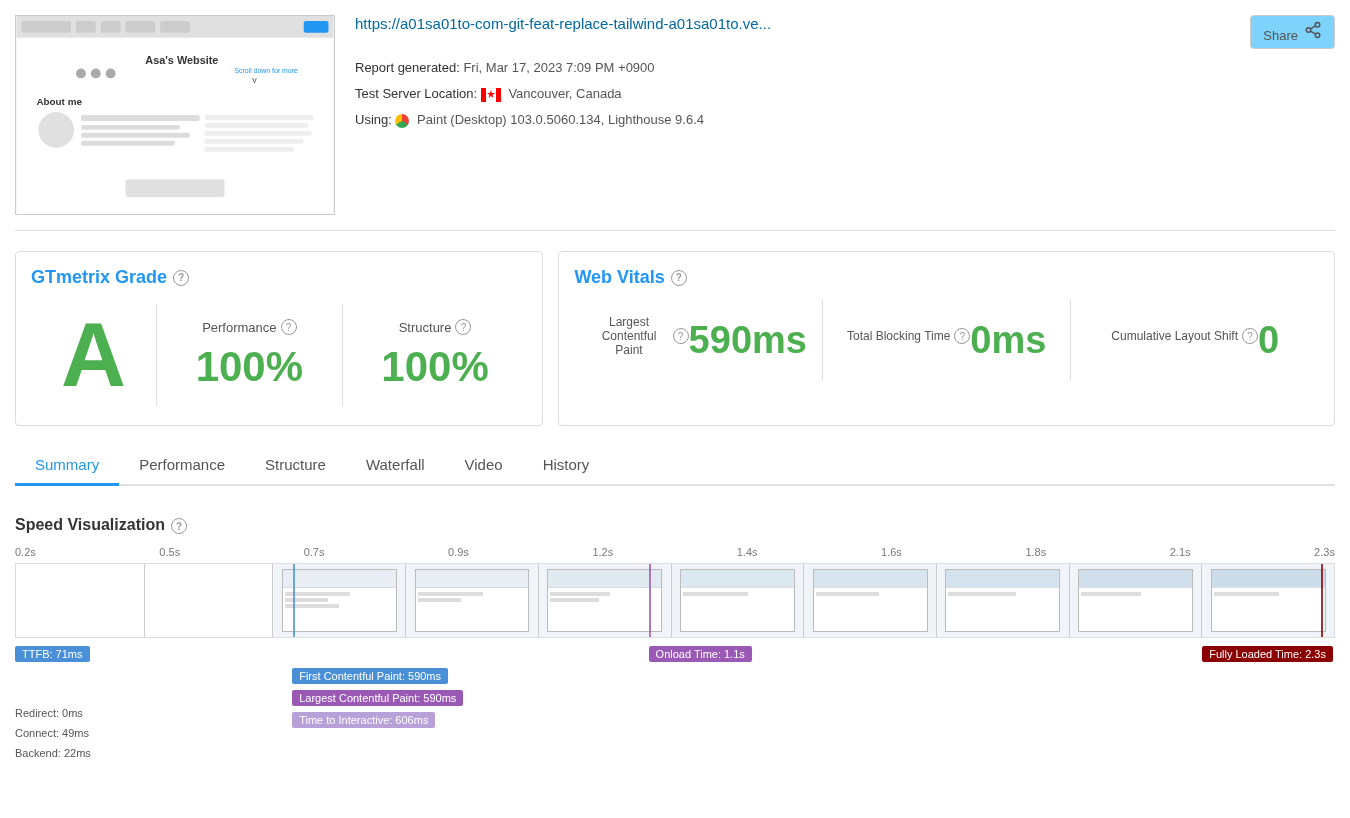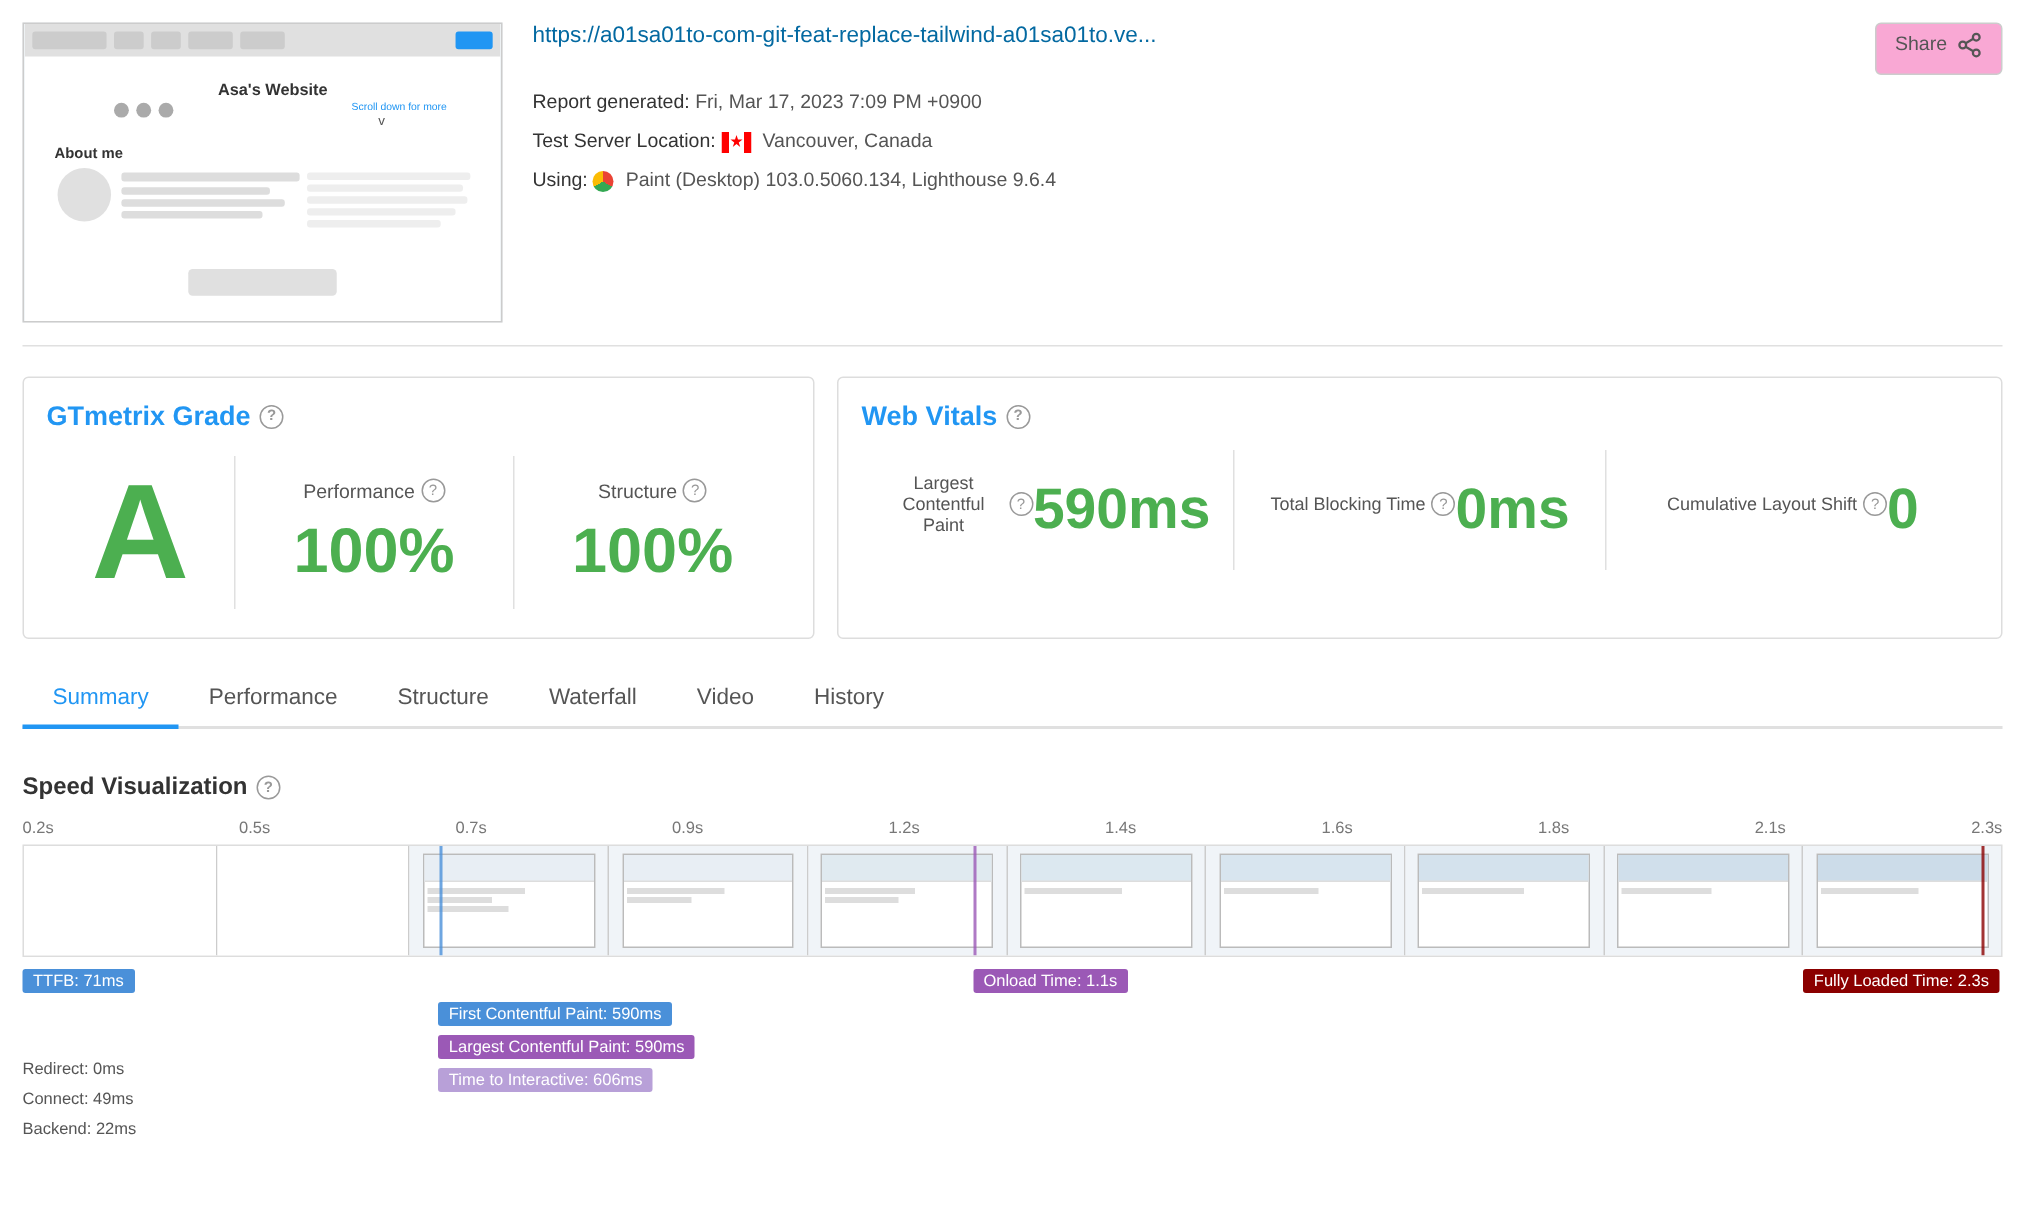--- a/index.html
+++ b/index.html
@@ -11,21 +11,21 @@
     .header { display: flex; align-items: flex-start; justify-content: space-between; padding-bottom: 15px; border-bottom: 1px solid #e0e0e0; margin-bottom: 20px; }
     .header-left { display: flex; gap: 20px; align-items: flex-start; }
     .screenshot-thumb { width: 320px; height: 200px; border: 1px solid #ccc; background: #f0f4f8; display: flex; align-items: center; justify-content: center; overflow: hidden; flex-shrink: 0; }
     .screenshot-thumb svg { width: 100%; height: 100%; }
     .header-info { flex: 1; }
     .report-title { font-size: 26px; color: #2196F3; font-weight: bold; line-height: 1.2; margin-bottom: 6px; }
     .report-url { font-size: 15px; color: #0369a1; margin-bottom: 23px; }
     .report-meta { font-size: 13px; color: #555; line-height: 2; }
     .report-meta span.label { color: #333; font-weight: normal; }
     .chrome-icon { display: inline-block; width: 14px; height: 14px; border-radius: 50%; background: conic-gradient(#ea4335 0deg 120deg, #34a853 120deg 240deg, #fbbc04 240deg 360deg); margin-right: 4px; vertical-align: middle; }
-    .share-btn { display: flex; align-items: flex-start; gap: 6px; border: 1px solid #ccc; padding: 5px 12px; border-radius: 4px; cursor: pointer; font-size: 13px; color: #555; background: #f9a8d4; white-space: nowrap; }
+    .share-btn { display: flex; align-items: flex-end; gap: 6px; border: 1px solid #ccc; padding: 5px 12px; border-radius: 4px; cursor: pointer; font-size: 13px; color: #555; background: #7dd3fc; white-space: nowrap; }
     .share-icon { font-size: 16px; }
 
     
     .grades-section { display: flex; gap: 15px; margin-bottom: 20px; }
 
     
     .gtmetrix-grade { flex: 1; border: 1px solid #ddd; border-radius: 4px; padding: 15px; }
     .gtmetrix-grade .section-title { font-size: 18px; color: #2196F3; font-weight: bold; margin-bottom: 12px; display: flex; align-items: center; gap: 6px; }
     .grade-content { display: flex; align-items: center; gap: 0; }
     .grade-letter { font-size: 90px; font-weight: bold; color: #4caf50; line-height: 1; padding: 10px 30px; }
@@ -47,21 +47,21 @@
     
     .help-icon { display: inline-flex; align-items: center; justify-content: center; width: 16px; height: 16px; border-radius: 50%; border: 1px solid #999; font-size: 10px; color: #999; cursor: pointer; flex-shrink: 0; }
 
     
     .tabs { display: flex; border-bottom: 2px solid #e0e0e0; margin-bottom: 20px; }
     .tab { padding: 10px 20px; cursor: pointer; font-size: 15px; color: #555; border-bottom: 3px solid transparent; margin-bottom: -2px; }
     .tab.active { color: #2196F3; border-bottom: 3px solid #2196F3; font-weight: 500; }
 
     
     .speed-viz-section { padding: 10px 0; }
-    .speed-viz-title { font-size: 16px; font-weight: bold; margin-bottom: 12px; display: flex; align-items: center; gap: 6px; }
+    .speed-viz-title { font-size: 16px; font-weight: bold; margin-bottom: 12px; display: flex; align-items: flex-end; gap: 6px; }
     .timeline-ruler { display: flex; justify-content: space-between; padding: 0 0 5px 0; position: relative; font-size: 11px; color: #777; }
     .timeline-container { position: relative; border: 1px solid #ddd; background: #f9f9f9; height: 75px; overflow: hidden; margin-bottom: 8px; }
 
     .canada-flag {
       display: inline-block;
       width: 20px;
       height: 14px;
       margin-right: 4px;
       vertical-align: middle;
     }

